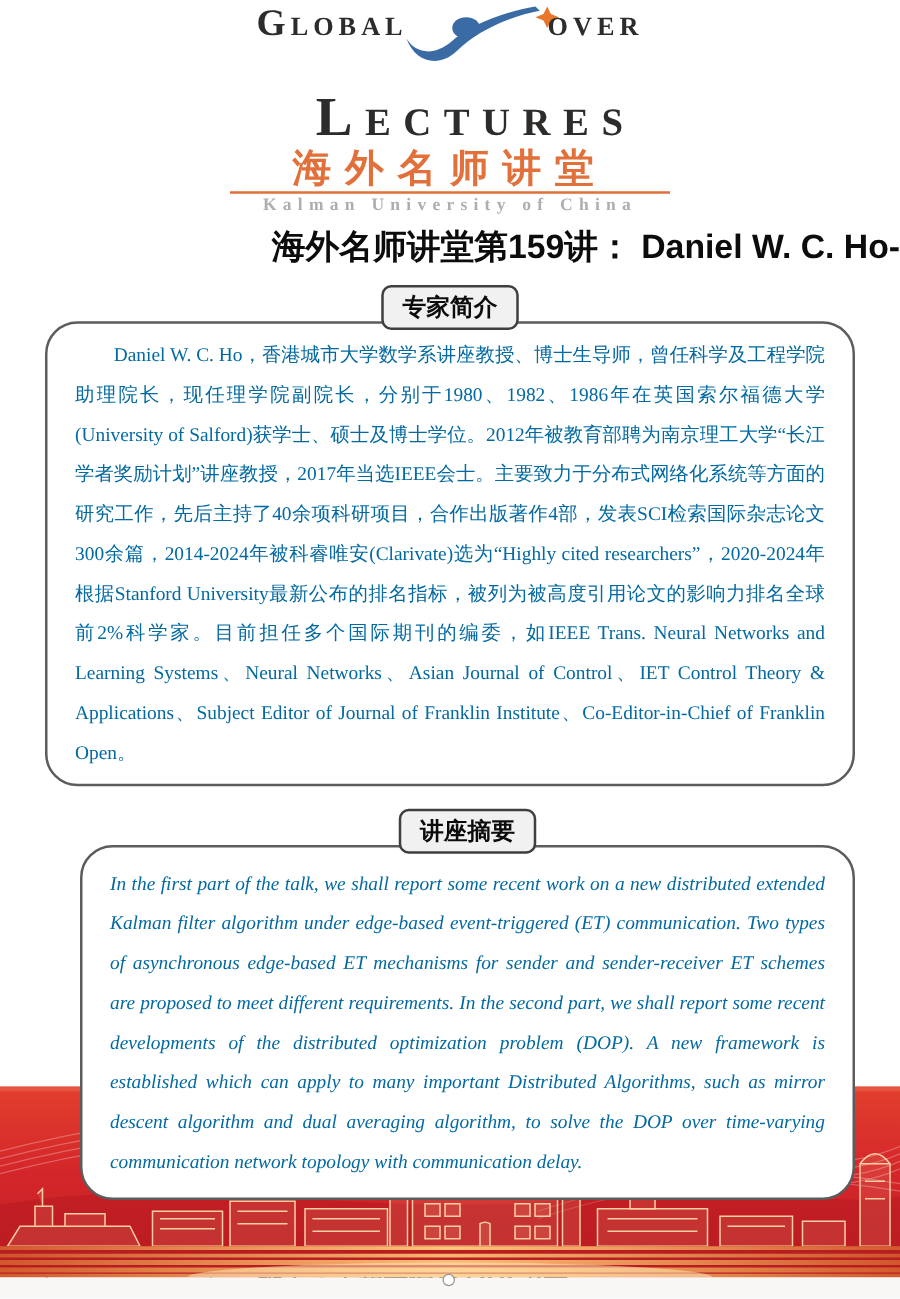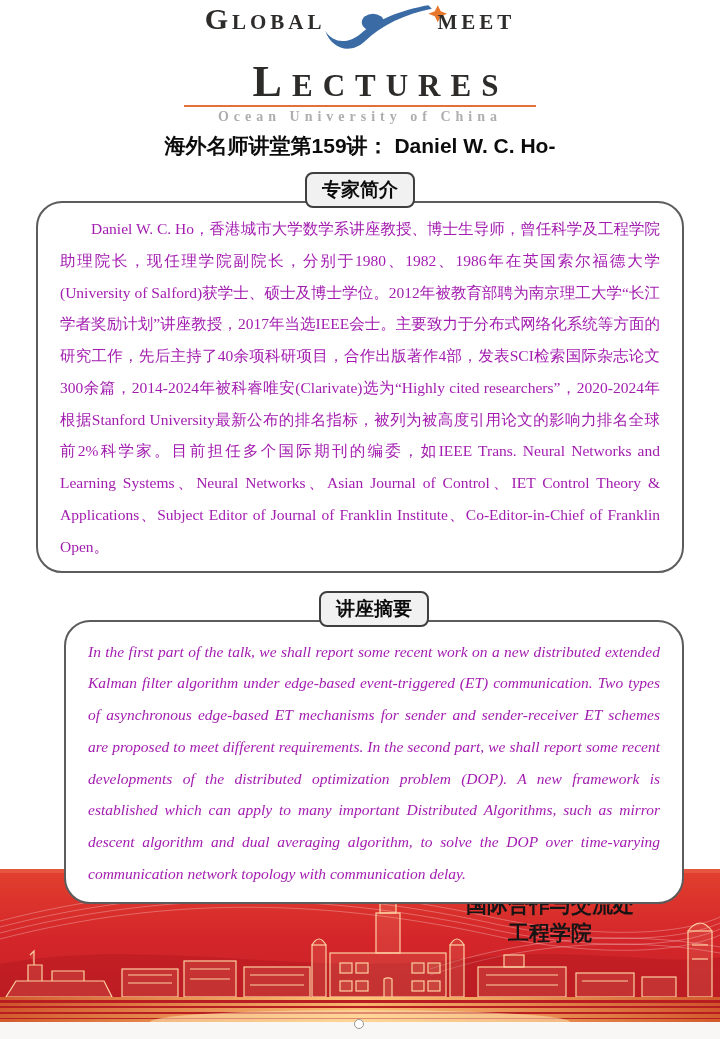--- a/index.html
+++ b/index.html
@@ -7,37 +7,37 @@
     width:720px;height:1039px;position:relative;overflow:hidden;
     background:#ffffff;font-family:"Liberation Sans",sans-serif;color:#111;
   }
   
   .logo-block{padding-top:4px;text-align:center;}
   .logo-row1{display:flex;justify-content:center;height:56px;}
   .logo-word{font-family:"Liberation Serif",serif;font-variant:small-caps;font-weight:bold;
     font-size:30px;letter-spacing:4px;color:#2e2c2b;line-height:1;}
   .vision-mark{width:128px;height:52px;margin:0 -10px 2px -6px;flex:0 0 auto;}
   .logo-lectures{font-family:"Liberation Serif",serif;font-variant:small-caps;font-weight:bold;
-    font-size:44px;letter-spacing:10px;color:#2e2c2b;line-height:1.0;margin-top:0px;padding-left:41px;}
+    font-size:44px;letter-spacing:10px;color:#2e2c2b;line-height:1.0;margin-top:12px;padding-left:41px;}
   .logo-seal{font-weight:bold;font-size:31px;letter-spacing:11px;color:#e2703a;line-height:1.1;margin-top:2px;
     font-family:"Liberation Serif","DejaVu Serif",serif;}
   .logo-rule{width:352px;height:2px;background:#e2703a;margin:1px auto 2px auto;}
   .logo-univ{font-family:"Liberation Serif",serif;font-weight:bold;font-size:14px;letter-spacing:5px;
     color:#aeaeae;line-height:1.1;}
   
-  .poster-title{margin-top:8px;text-align:center;font-weight:bold;font-size:21px;line-height:1.32;color:#0c0c0c;}
+  .poster-title{margin-top:8px;text-align:right;font-weight:bold;font-size:27px;line-height:1.32;color:#0c0c0c;}
   
   .section{margin-top:12px;}
   .label-wrap{text-align:center;position:relative;z-index:2;}
   .section-label{display:inline-block;background:#f1f1f1;border:2px solid #3f3f3f;border-radius:8px;
     padding:3px 15px;font-weight:bold;font-size:19px;color:#0c0c0c;margin-bottom:-7px;position:relative;z-index:2;}
   .content-box{margin:0 36px;border:2px solid #5c5c5c;border-radius:26px;padding:10px 22px 8px 22px;
     position:relative;z-index:1;background:#fff;}
   .body-text{font-family:"Liberation Serif","DejaVu Serif",serif;font-size:15.5px;line-height:2.05;
-    text-align:justify;color:#a21caf;margin:0;}
+    text-align:justify;color:#0369a1;margin:0;}
   .indent{text-indent:2em;}
   
   .schedule-row{display:flex;align-items:flex-start;margin:26px 36px 0 36px;}
   .schedule-label{flex:0 0 auto;border:2px solid #8a8a8a;border-radius:10px;background:#fff;
     padding:7px 27px;font-weight:bold;font-size:19px;color:#0c0c0c;}
   .schedule-info{margin-left:37px;font-weight:bold;font-size:20px;line-height:1.3;color:#0c0c0c;padding-top:2px;}
   
   .banner{position:absolute;left:0;bottom:17px;width:720px;height:153px;overflow:hidden;}
   .banner svg{display:block;}
   .banner-org{position:absolute;left:455px;top:22px;width:190px;text-align:center;
@@ -50,25 +50,26 @@
 <body>
 
 <div class="logo-block">
   <div class="logo-row1">
     <span class="logo-word">Global</span>
     <svg class="vision-mark" viewBox="0 0 150 58">
       <path d="M6,30 C14,52 36,58 53,42 C71,24 100,10 131,4 L127,0 C97,5 66,17 48,33 C34,45 16,46 6,30 Z" fill="#3a6ba5"></path>
       <ellipse cx="62" cy="20" rx="13" ry="10" fill="#3a6ba5"></ellipse>
       <path d="M138,0 L141.5,7 L149,10 L141.5,13 L138,20 L134.5,13 L127,10 L134.5,7 Z" fill="#e8772c"></path>
     </svg>
-    <span class="logo-word">meet</span>
+    <span class="logo-word">over</span>
   </div>
   <div class="logo-lectures">Lectures</div>
+  <div class="logo-seal">海外名师讲堂</div>
   <div class="logo-rule"></div>
-  <div class="logo-univ">Ocean University of China</div>
+  <div class="logo-univ">Kalman University of China</div>
 </div>
 
 <div class="poster-title">
   <div>海外名师讲堂第159讲：  Daniel W. C. Ho-</div>
 </div>
 
 <div class="section">
   <div class="label-wrap">
     <span class="section-label">专家简介</span>
   </div>

